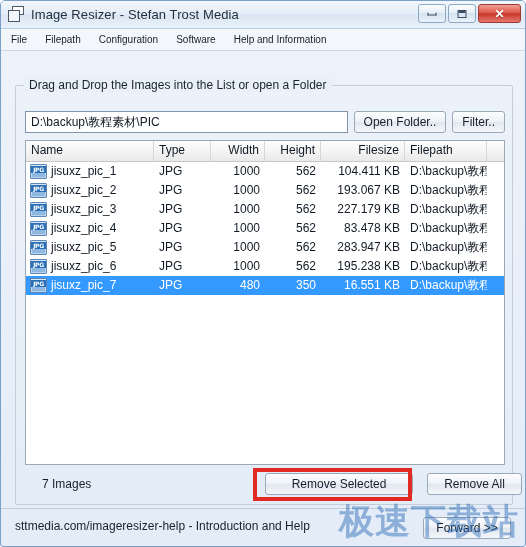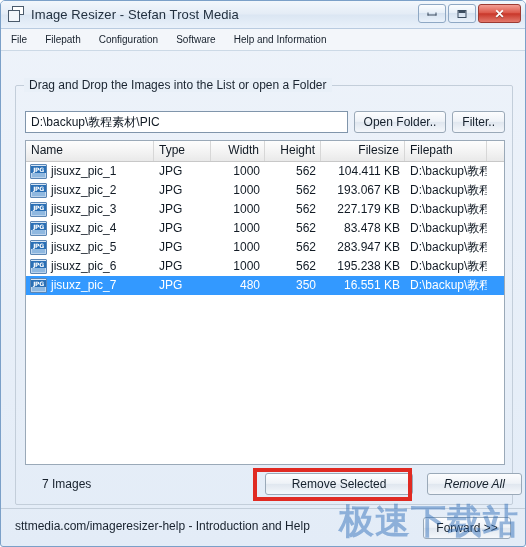--- a/index.html
+++ b/index.html
@@ -247,21 +247,21 @@
   }
   .images-count {
     font-size: 12px; color: #16202c;
     white-space: nowrap;
   }
   .footer-btns {
     margin-left: auto;
     display: flex; gap: 14px; 
   }
   .btn-remove-selected { width: 148px; }
-  .btn-remove-all { width: 95px; font-style: italic; }
+  .btn-remove-all { width: 95px; }
 
   
   .annot-box {
     position: absolute;
     left: 252px; top: 467px;
     width: 159px; height: 33px;
     border: 4px solid #e02a22;
     box-sizing: border-box;
     pointer-events: none;
     z-index: 40;

